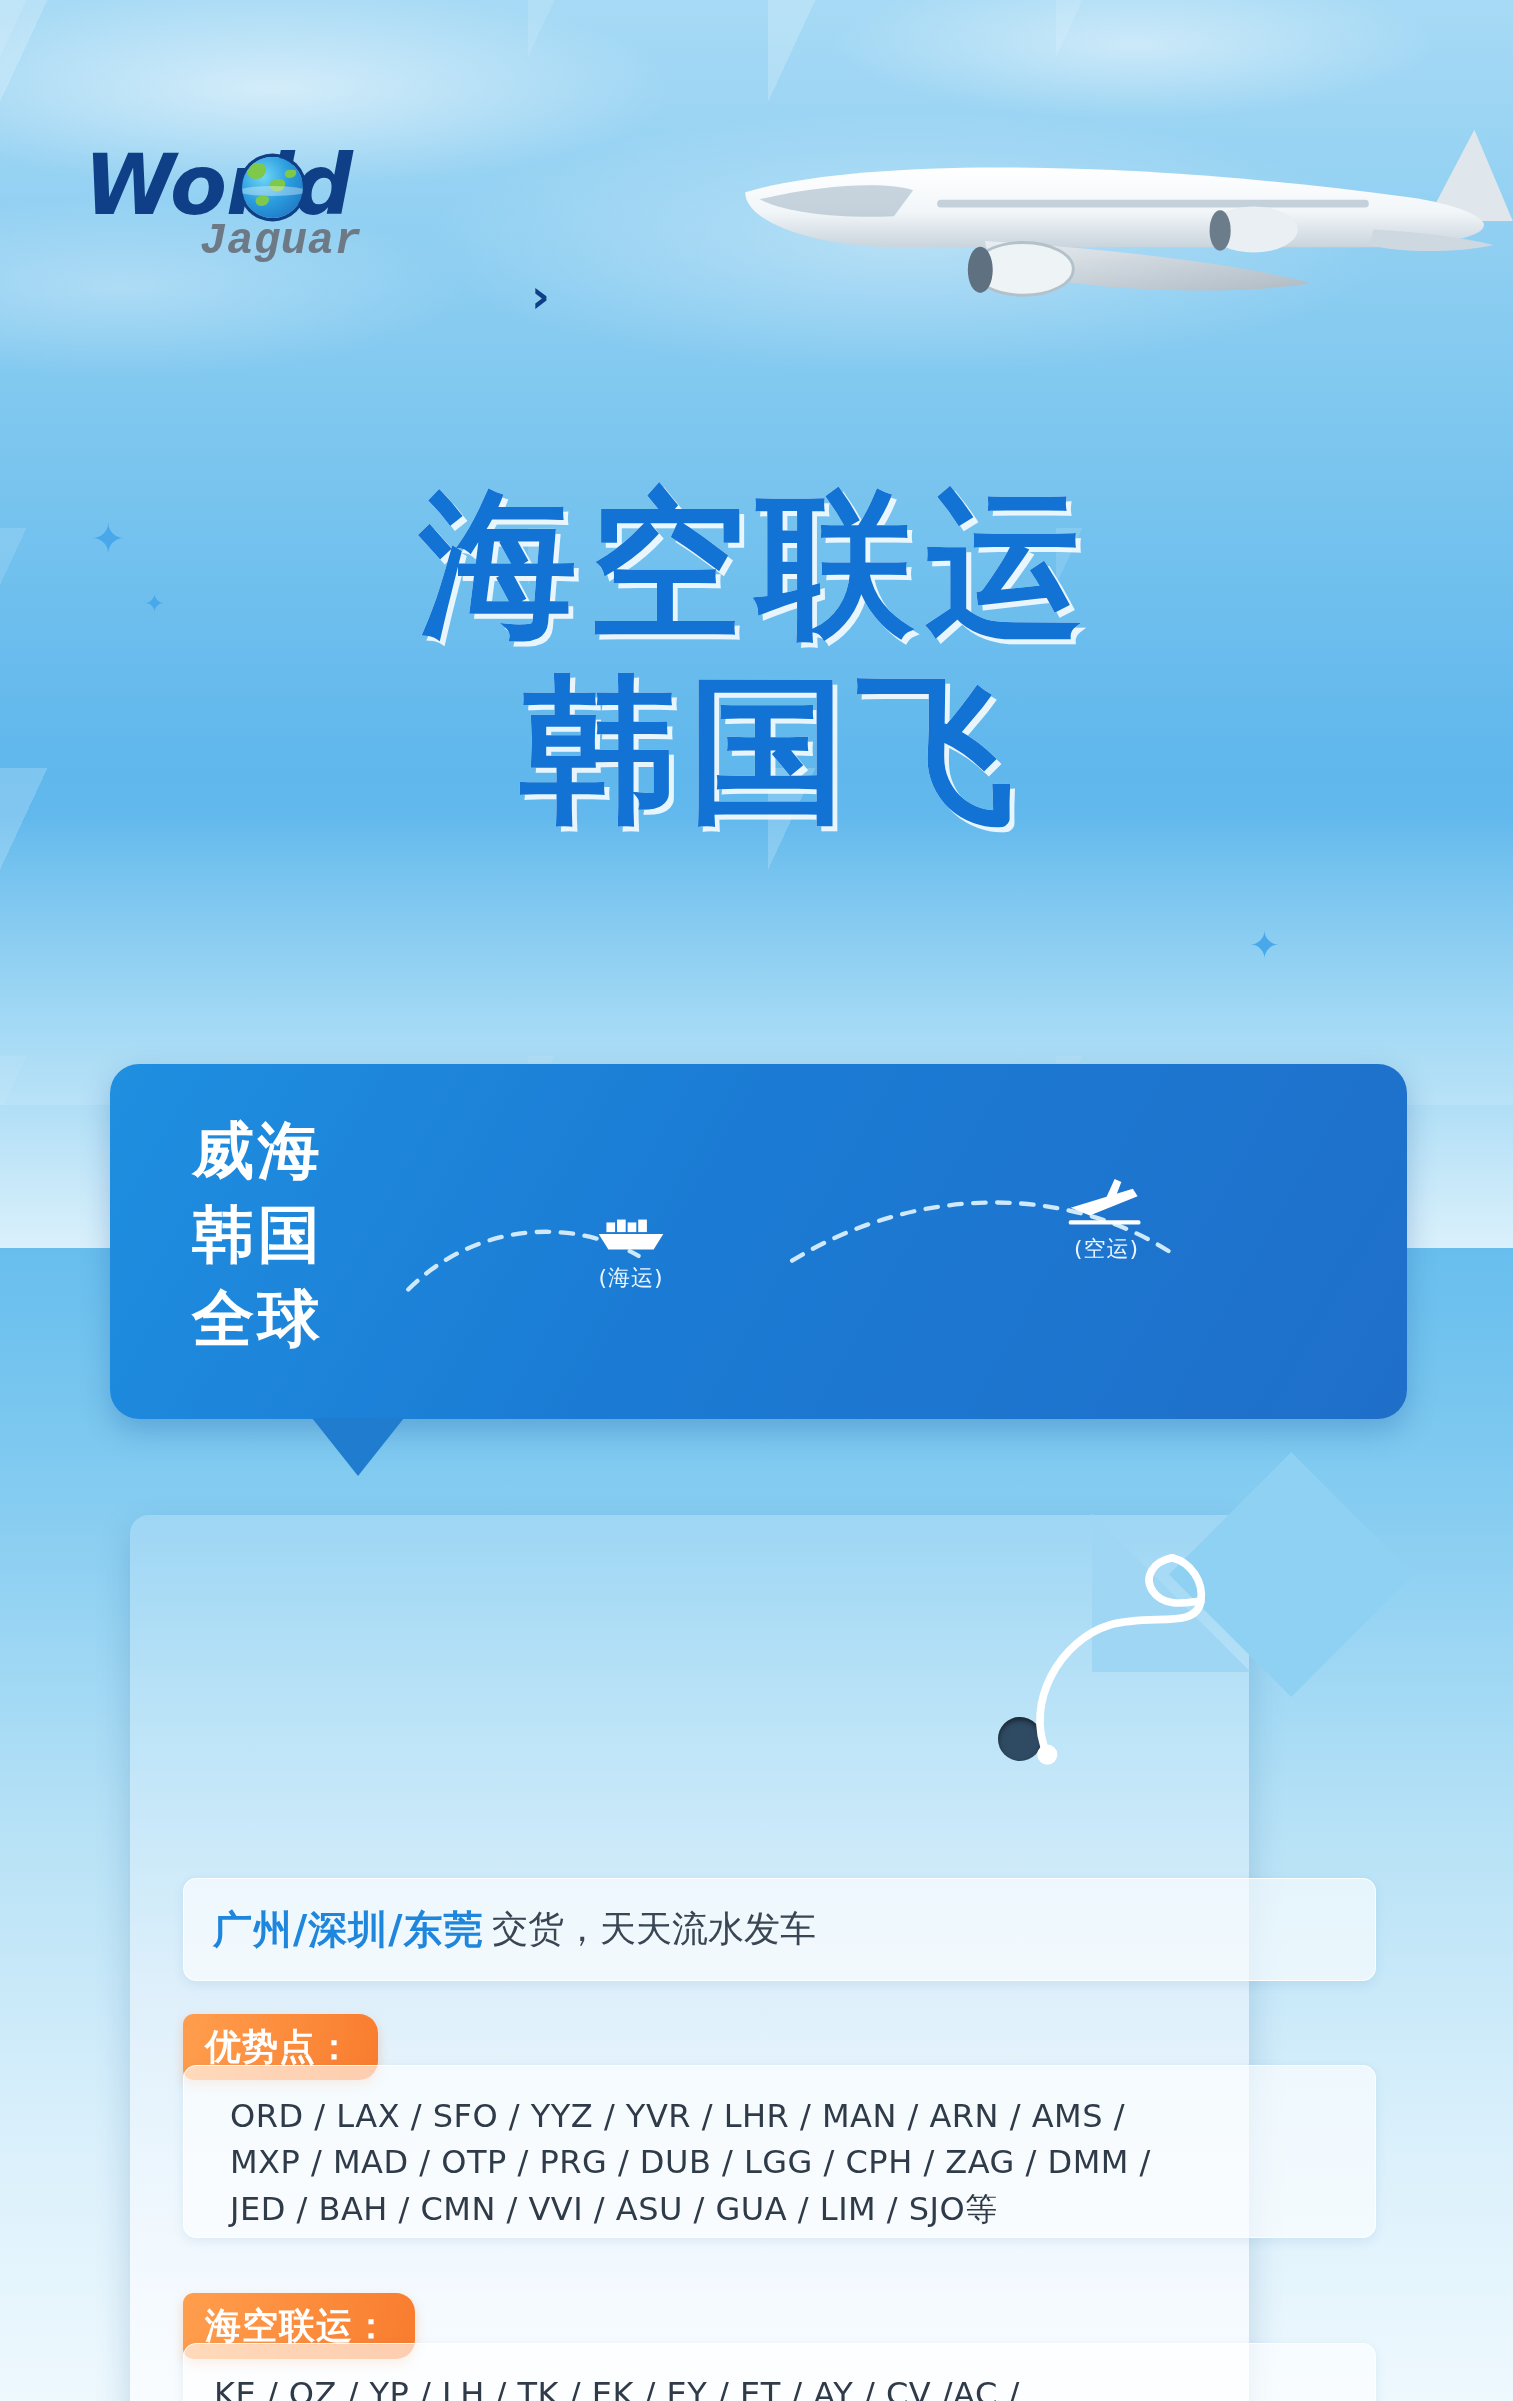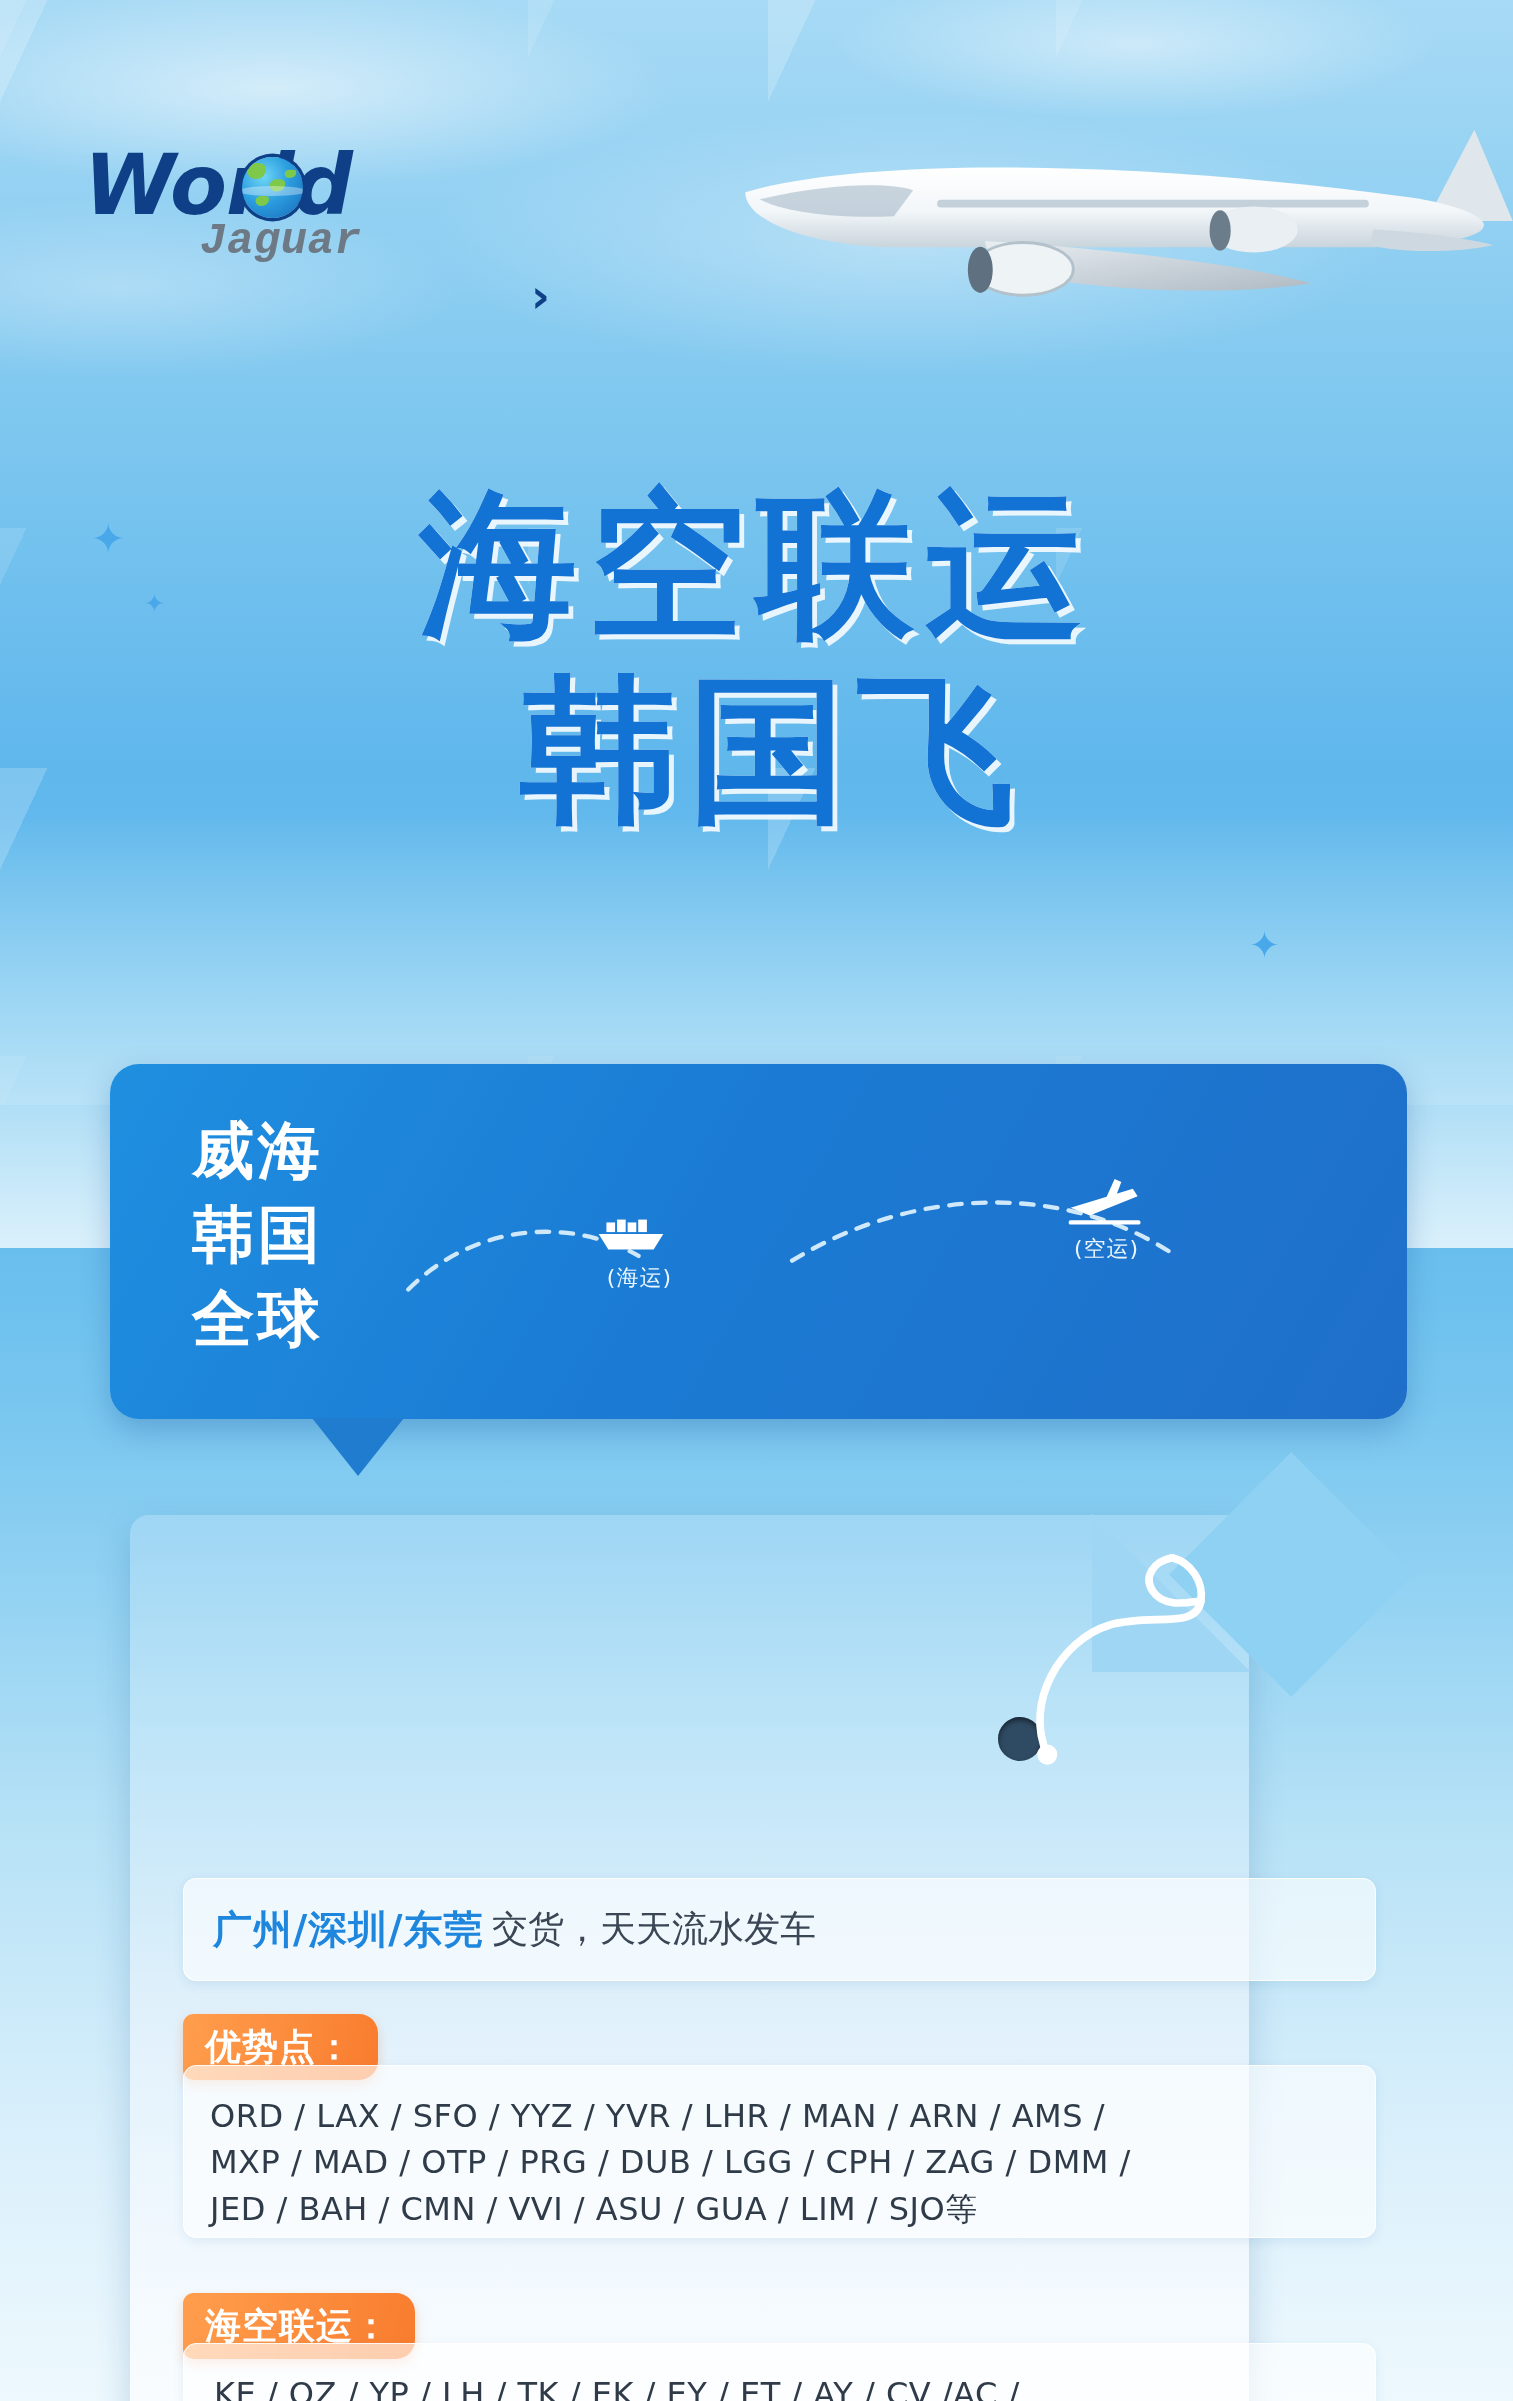--- a/index.html
+++ b/index.html
@@ -107,21 +107,21 @@
   }
   .route-cities div{
     font-size:62px;color:#ffffff;font-weight:bold;letter-spacing:3.8px;
     font-family:"DejaVu Sans","Liberation Sans",sans-serif;
   }
   .mode{
     position:absolute;text-align:center;color:#eaf6ff;
     font-family:"DejaVu Sans","Liberation Sans",sans-serif;
   }
   .mode .lab{font-size:22px;letter-spacing:1px;}
-  .mode-sea{left:480px;top:144px;text-align:right;}
+  .mode-sea{left:480px;top:144px;}
   .mode-air{left:951px;top:110px;}
   
   .tagcard{
     position:absolute;left:130px;top:1515px;width:1119px;height:1426px;
     border-radius:19px 19px 19px 19px;
     background:linear-gradient(180deg,#9ed6f4 0%,#bfe5f8 16%,#dff0fb 34%,#f2f9fe 52%,#ffffff 72%,#ffffff 100%);
     box-shadow:0 14.4px 34px rgba(25,85,150,.22);
   }
   .tagcard:before{ 
     content:"";position:absolute;right:-1px;top:-1px;width:158px;height:158px;
@@ -151,21 +151,21 @@
   .pill{
     position:absolute;left:53px;
     padding:8.6px 25px 8.6px 22px;border-radius:10.6px 19px 19px 10.6px;
     background:linear-gradient(100deg,#ff9e4d,#f97c2e);
     color:#fff;font-size:36px;font-weight:bold;letter-spacing:1px;
     font-family:"DejaVu Sans","Liberation Sans",sans-serif;
     box-shadow:0 4.8px 10.6px rgba(240,120,40,.28);
   }
   .pill2{top:499px;}
   .pill3{top:778px;}
-  .row2{top:550px;height:173px;padding:27px 26px;}
+  .row2{top:550px;height:173px;padding:27px 46px;}
   .row3{top:828px;height:158px;padding:27px 30px;}
   .codes{
     font-size:32px;line-height:1.45;color:#2f3b49;letter-spacing:0.5px;
     font-family:"DejaVu Sans","Liberation Sans",sans-serif;white-space:pre-line;
   }
 </style>
 </head>
 <body>
 
 <div class="poster">

